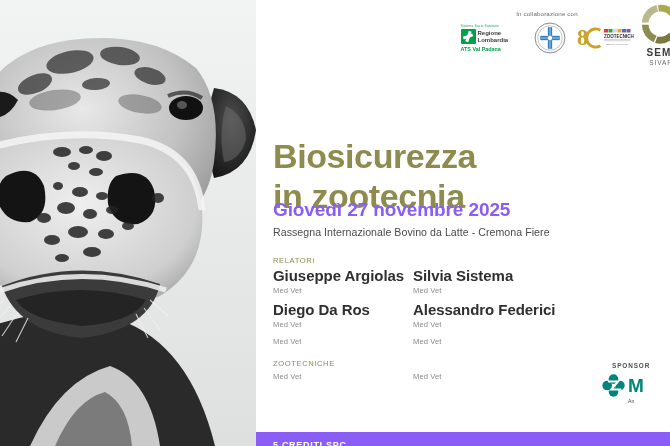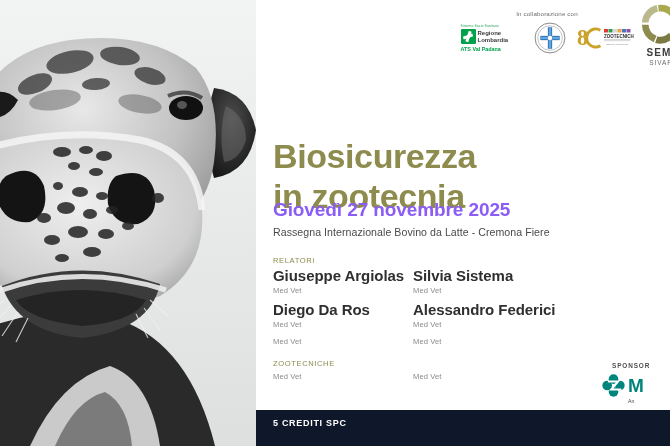--- a/index.html
+++ b/index.html
@@ -240,22 +240,22 @@
     margin-top: 1px;
     white-space: nowrap;
   }
 
   
   .credit-bar {
     position: absolute;
     left: 256px;
     bottom: 0;
     width: 414px;
-    height: 36px;
-    background: #0f172a;
+    height: 14px;
+    background: #8b5cf6;
   }
   .credit-bar-text {
     position: absolute;
     left: 17px;
     top: 8px;
     font-size: 9px;
     font-weight: bold;
     color: #ffffff;
     letter-spacing: .7px;
   }

